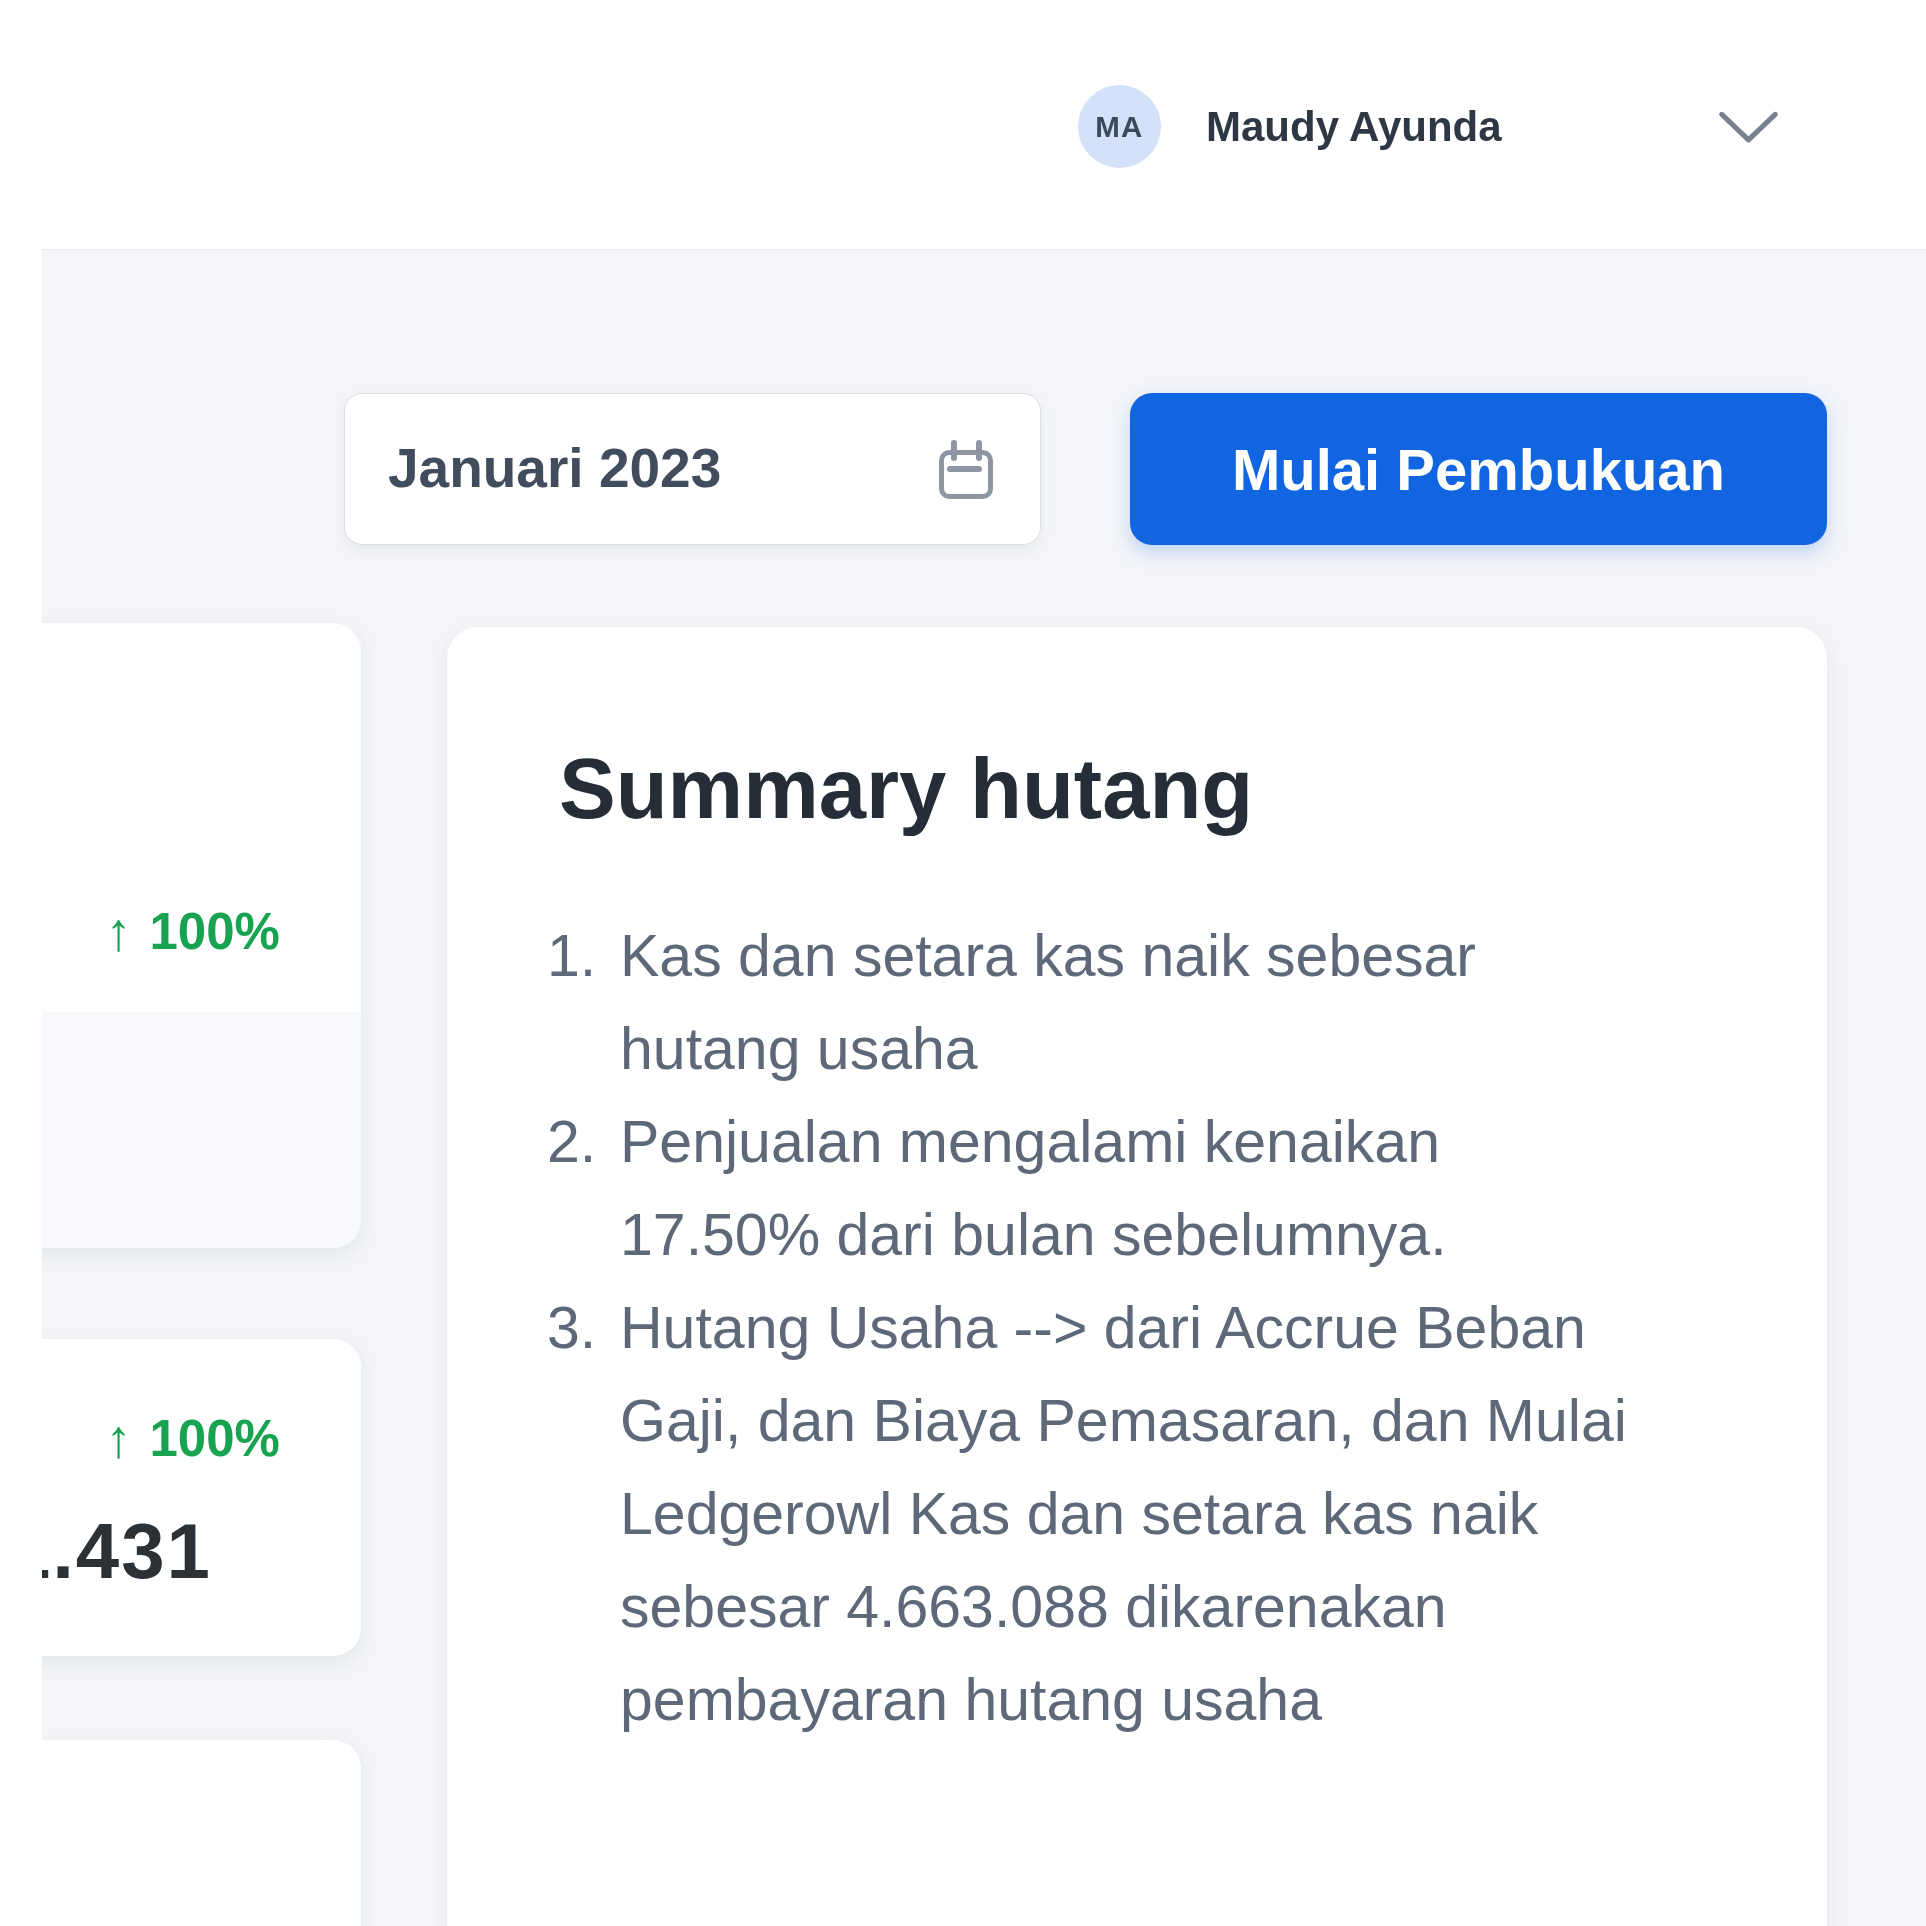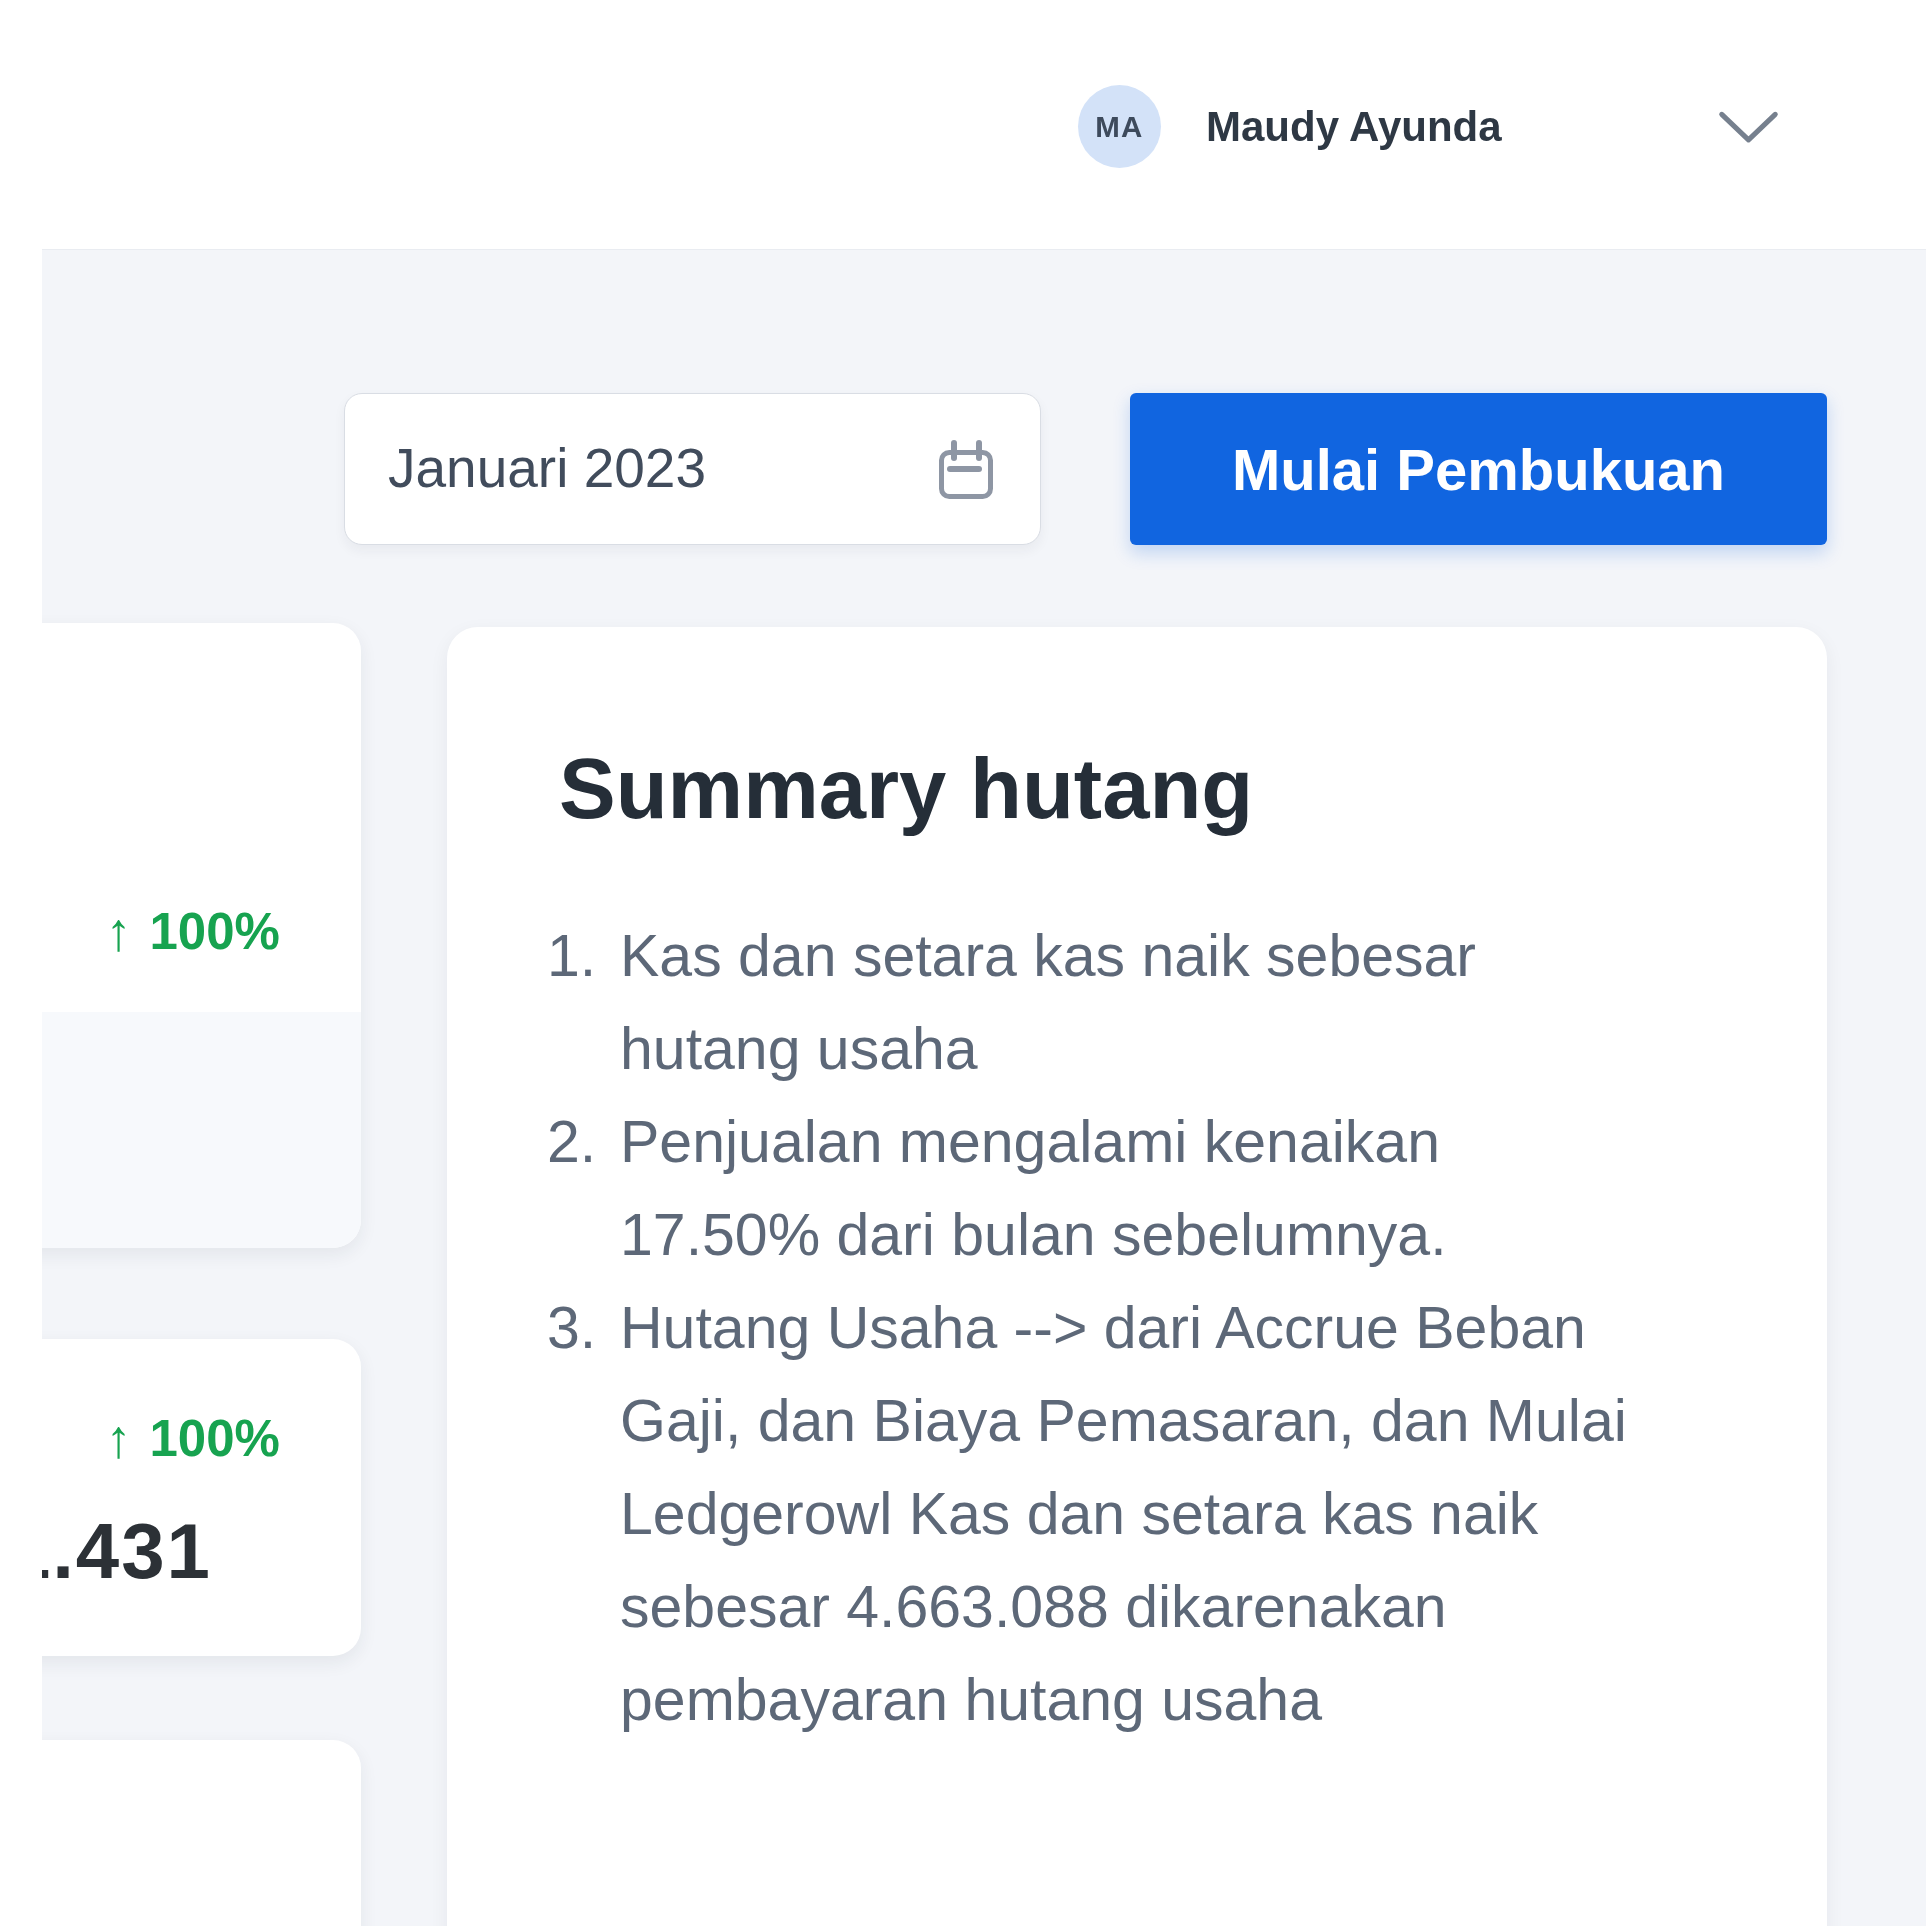--- a/index.html
+++ b/index.html
@@ -9,28 +9,28 @@
   
   .header{position:absolute;left:0;top:0;width:1926px;height:249px;background:#ffffff;border-bottom:1.3px solid #e9ecf1;}
   .avatar{position:absolute;left:1036px;top:85px;width:83px;height:83px;border-radius:50%;background:#d3e2f8;
           display:flex;align-items:center;justify-content:center;font-size:29.5px;font-weight:600;color:#3d4a5c;letter-spacing:1.3px;}
   .username{position:absolute;left:1164px;top:85px;height:83px;line-height:83px;font-size:42px;font-weight:600;color:#2e3844;}
   .chevron{position:absolute;left:1673px;top:108px;width:67px;height:42px;}
 
   
   .datebox{position:absolute;left:302px;top:393px;width:697px;height:152px;background:#ffffff;border:1.9px solid #d9dde4;
            border-radius:18px;box-sizing:border-box;box-shadow:0 5.1px 11.6px rgba(30,41,59,0.05);}
-  .datebox .val{position:absolute;left:43px;top:0;height:148px;line-height:148px;font-size:55px;color:#414c5c;font-weight:400;}
+  .datebox .val{position:absolute;left:43px;top:0;height:148px;line-height:148px;font-size:55px;color:#414c5c;font-weight:700;}
   .cal{position:absolute;left:594px;top:46px;width:54px;height:59px;}
   .cal .body{position:absolute;left:0;top:9.6px;width:54px;height:49px;border:5.1px solid #8e96a4;border-radius:10.3px;box-sizing:border-box;}
   .cal .p1,.cal .p2{position:absolute;top:0;width:5.8px;height:20.5px;background:#8e96a4;border-radius:3.2px;}
   .cal .p1{left:12.2px;} .cal .p2{left:37px;}
   .cal .bar{position:absolute;left:7.7px;top:26px;width:35px;height:6.4px;background:#8e96a4;border-radius:3.9px;}
 
-  .primary-btn{position:absolute;left:1088px;top:393px;width:697px;height:152px;background:#1165e0;border:none;border-radius:6px;
+  .primary-btn{position:absolute;left:1088px;top:393px;width:697px;height:152px;background:#1165e0;border:none;border-radius:22px;
                color:#ffffff;font-family:"Liberation Sans",sans-serif;font-size:58px;font-weight:700;cursor:pointer;
                display:flex;align-items:center;justify-content:center;box-shadow:0 7.7px 16.7px rgba(17,101,224,0.22);}
 
   
   .stat-card{position:absolute;left:-270px;width:589px;background:#ffffff;border-radius:28px;box-shadow:0 6.4px 18px rgba(30,41,59,0.07);}
   .card1{top:623px;height:625px;}
   .card1 .foot{position:absolute;left:0;bottom:0;width:100%;height:236px;background:#f7f9fc;border-radius:0 0 28px 28px;}
   .card2{top:1339px;height:317px;}
   .card3{top:1740px;height:449px;}
 

